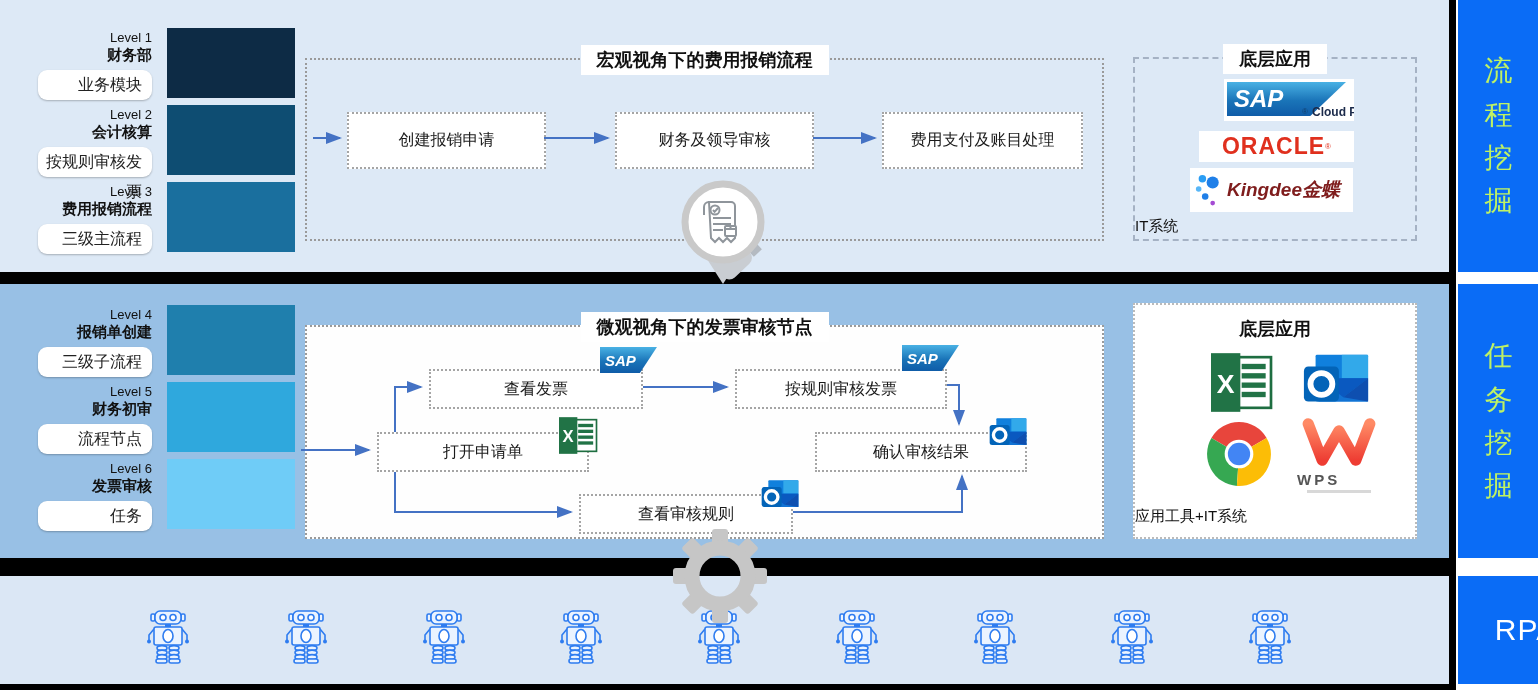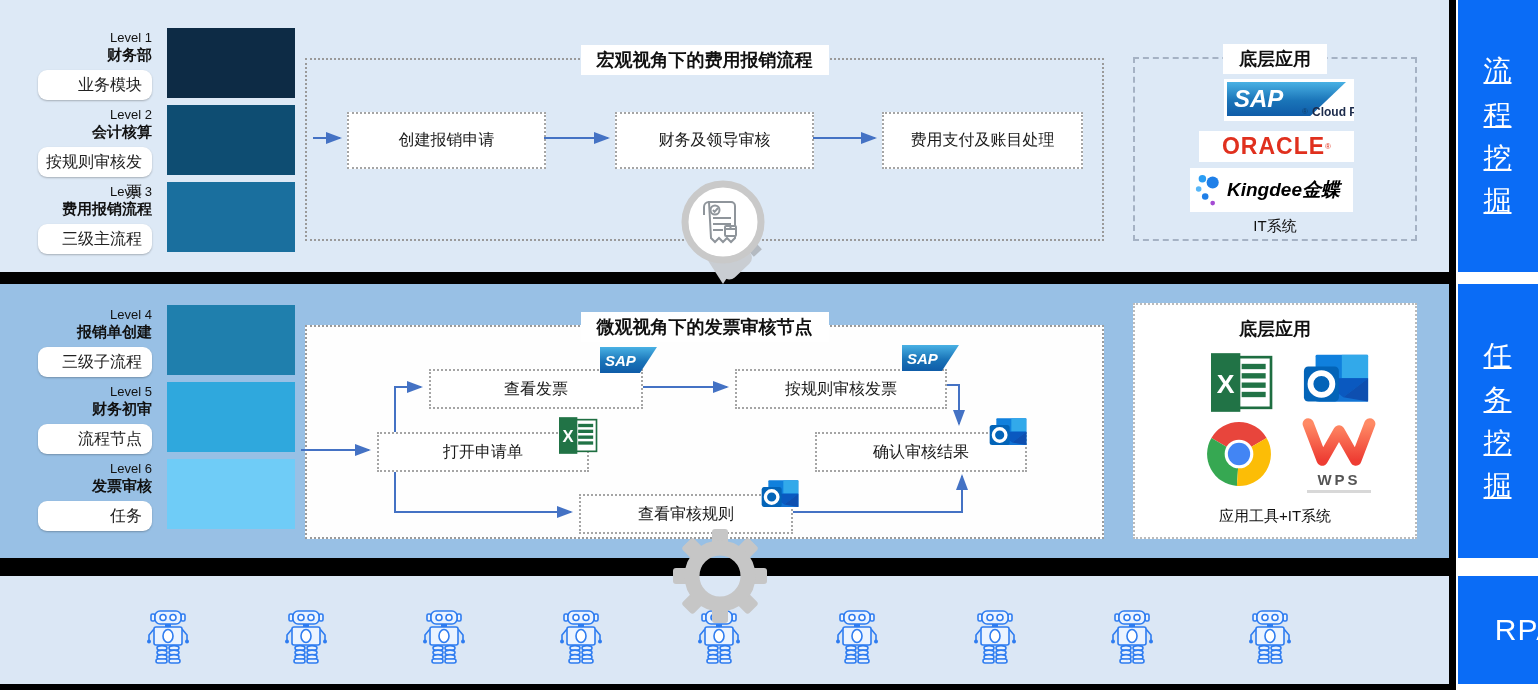--- a/index.html
+++ b/index.html
@@ -13,21 +13,21 @@
   .band{left:0;width:1538px;background:#000;}
   .band1{top:272px;height:12px;}
   .band2{top:558px;height:18px;}
   .band3{top:684px;height:6px;}
   .vline{left:1449px;top:0;width:7px;height:690px;background:#000;}
   .side-bg{left:1456px;top:0;width:82px;height:690px;background:#fff;}
   .side-bar{left:1458px;width:80px;background:#0a6cf6;display:flex;align-items:center;justify-content:center;}
   .side-bar.p1{top:0;height:272px;}
   .side-bar.p2{top:284px;height:274px;}
   .side-bar.p3{top:576px;height:108px;padding-left:28px;}
-  .vtext{width:29px;font-size:28px;line-height:1.55;color:#ffffff;word-break:break-all;text-align:left;text-decoration:underline;}
+  .vtext{width:29px;font-size:28px;line-height:1.55;color:#bef264;word-break:break-all;text-align:right;}
   .rpa-text{font-size:30px;color:#fff;letter-spacing:1px;}
   
   .level-group{left:0;width:300px;height:70px;}
   .lvl-labels{position:absolute;left:0;top:0;width:152px;text-align:right;}
   .lvl-num{font-size:13px;margin-top:2px;}
   .lvl-name{font-size:15px;font-weight:bold;margin-top:1px;}
   .lvl-pill{position:absolute;left:38px;top:42px;width:104px;height:30px;background:#fff;border-radius:9px;
             font-size:16px;line-height:30px;text-align:right;padding-right:10px;color:#222;
             box-shadow:0 1px 2px rgba(0,0,0,.25);}
   .lvl-rect{position:absolute;left:167px;top:0;width:128px;height:70px;}
@@ -43,23 +43,23 @@
   
   .apps-macro{left:1133px;top:57px;width:280px;height:180px;border:2px dashed #a5b2c4;}
   .apps-micro{left:1133px;top:303px;width:280px;height:232px;background:#fff;border:2px dotted #bbb;}
   .apps-title-inner{position:absolute;top:12px;left:0;width:100%;text-align:center;
                     font-size:18px;font-weight:bold;}
   .logo-card{position:absolute;background:#fff;overflow:hidden;}
   .sap-shape{background:linear-gradient(180deg,#49b1e4 0%,#1a74b8 55%,#0f5ca8 100%);
              clip-path:polygon(0 0,100% 0,70% 100%,0 100%);color:#fff;font-weight:bold;
              font-style:italic;display:flex;align-items:center;}
   .oracle-text{font-size:23px;font-weight:bold;color:#e0301e;letter-spacing:1px;white-space:nowrap;}
-  .kingdee-text{font-size:19px;font-weight:bold;font-style:italic;color:#000000;white-space:nowrap;}
-  .caption{position:absolute;left:0;width:100%;text-align:center;font-size:15px;color:#111;}
-  .wps-text{font-size:15px;font-weight:bold;color:#555;letter-spacing:3px;text-align:center;}
+  .kingdee-text{font-size:19px;font-weight:bold;font-style:italic;color:#7f1d1d;white-space:nowrap;}
+  .caption{position:absolute;left:0;width:100%;text-align:left;font-size:15px;color:#111;}
+  .wps-text{font-size:15px;font-weight:bold;color:#555;letter-spacing:3px;}
   .wps-tag{width:64px;height:3px;background:#d8d8d8;margin:2px auto 0;}
   
   .robot-row{left:146px;top:608px;width:1146px;height:58px;display:flex;justify-content:space-between;}
   .robot{width:44px;height:56px;}
   .badge{position:absolute;}
 </style>
 </head>
 <body>
 
 <div id="stage">

